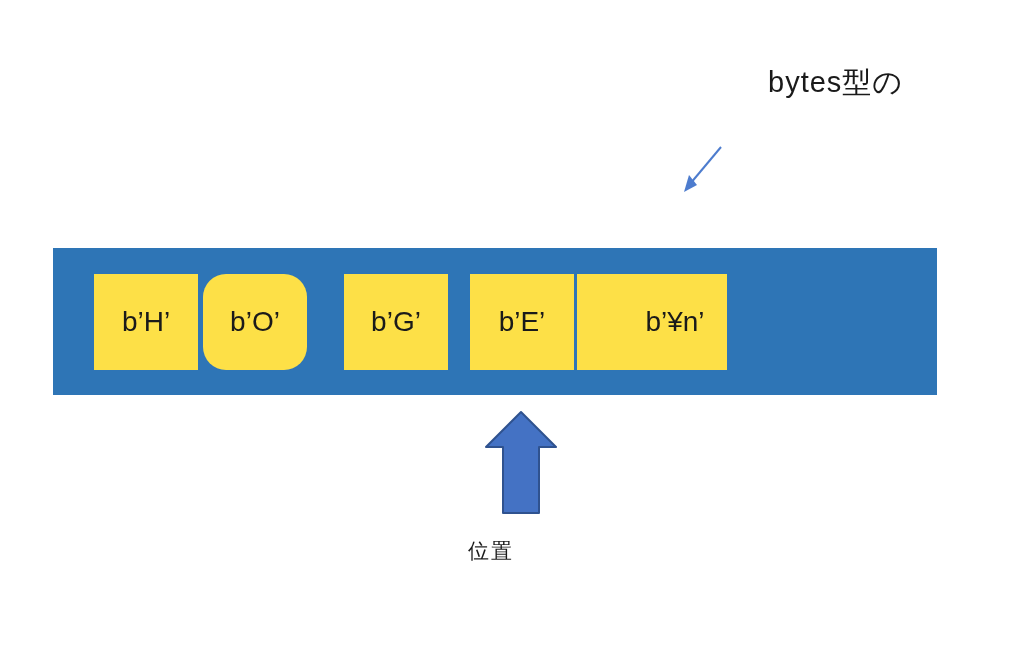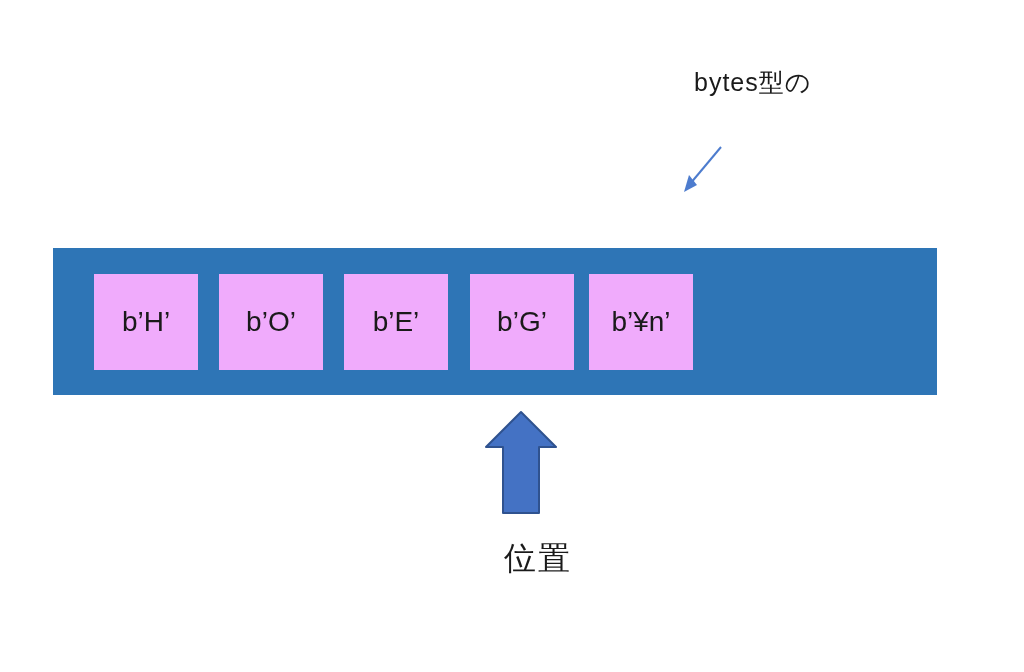--- a/index.html
+++ b/index.html
@@ -12,24 +12,24 @@
     position: relative;
     width: 1024px;
     height: 672px;
     background: #ffffff;
     overflow: hidden;
   }
 
   
   .annotation {
     position: absolute;
-    left: 694px;
+    left: 768px;
     top: 58px;
     color: var(--text);
-    font-size: 25px;
+    font-size: 29px;
     line-height: 48px;
     letter-spacing: 1px;
     white-space: nowrap;
   }
 
   
   svg.arrow-layer {
     position: absolute;
     left: 0;
     top: 0;
@@ -59,40 +59,40 @@
     top: 248px;
     width: 884px;
     height: 147px;
     background: var(--bar);
   }
   .byte-cell {
     position: absolute;
     top: 26px;
     width: 104px;
     height: 96px;
-    background: #f0abfc;
+    background: #fde047;
     display: flex;
     align-items: center;
     justify-content: center;
     color: var(--text);
     font-size: 28px;
   }
   .byte-cell:nth-child(1) { left: 41px;  }
-  .byte-cell:nth-child(2) { left: 166px; }
+  .byte-cell:nth-child(2) { left: 150px; border-radius: 23px; }
   .byte-cell:nth-child(3) { left: 291px; }
   .byte-cell:nth-child(4) { left: 417px; }
-  .byte-cell:nth-child(5) { left: 536px; }
+  .byte-cell:nth-child(5) { left: 524px; padding-left: 46px; }
 
   
   .position-label {
     position: absolute;
-    left: 504px;
+    left: 468px;
     top: 537px;
     color: var(--text);
-    font-size: 32px;
+    font-size: 21px;
     letter-spacing: 2px;
     white-space: nowrap;
   }
 </style>
 </head>
 <body>
 
 <div class="canvas">
 
   <div class="annotation">
@@ -110,24 +110,24 @@
   </svg>
 
   <div class="bytes-bar">
     <div class="byte-cell">
       <span>b’H’</span>
     </div>
     <div class="byte-cell">
       <span>b’O’</span>
     </div>
     <div class="byte-cell">
-      <span>b’E’</span>
+      <span>b’G’</span>
     </div>
     <div class="byte-cell">
-      <span>b’G’</span>
+      <span>b’E’</span>
     </div>
     <div class="byte-cell">
       <span>b’¥n’</span>
     </div>
   </div>
 
   <div class="position-label">位置</div>
 
 </div>
 

